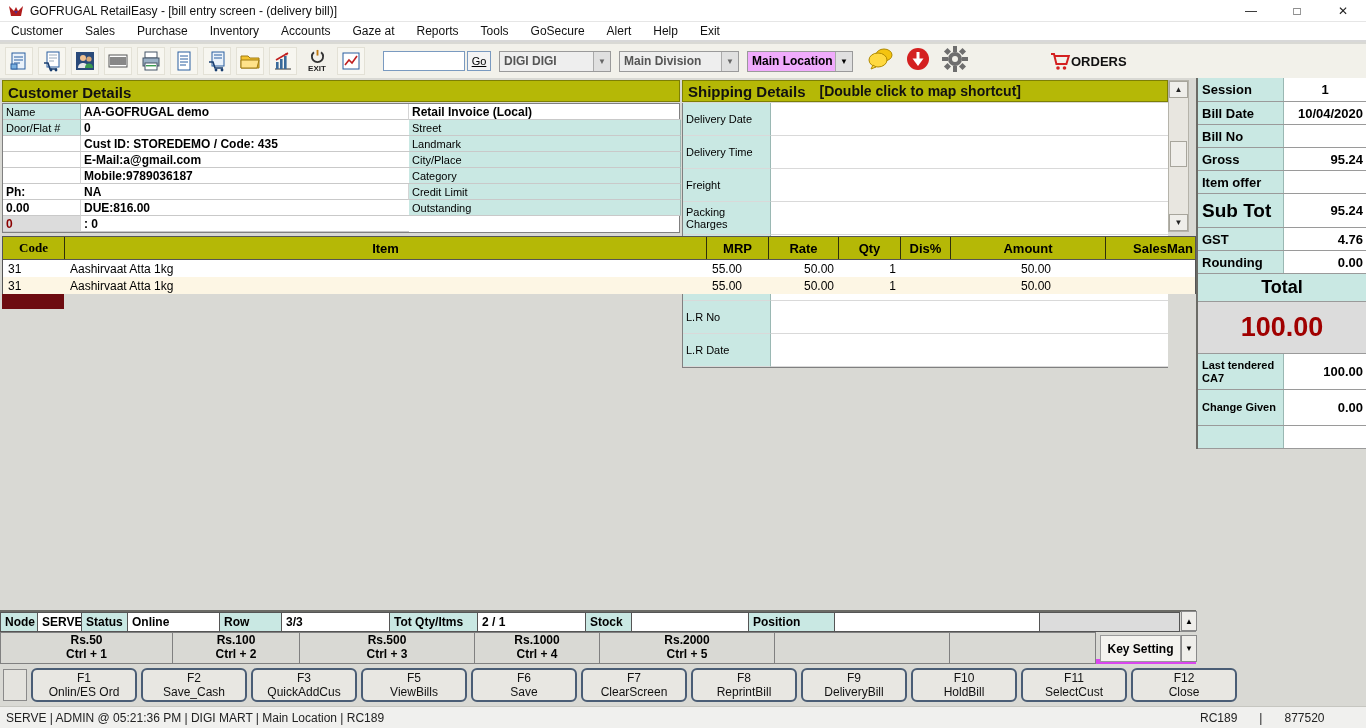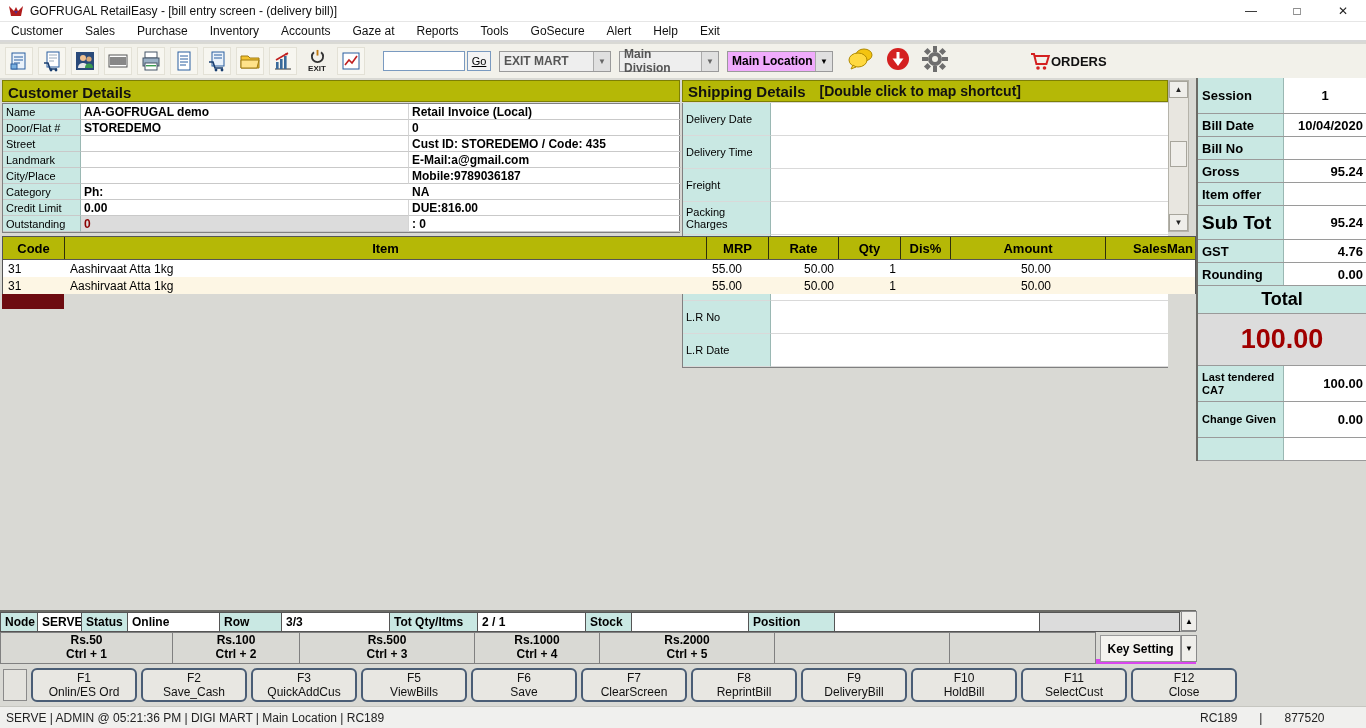--- a/index.html
+++ b/index.html
@@ -50,34 +50,34 @@
   .shipgrid .lbl { background:#c9e8e3; border-right:1px solid #9ab8b3; }
 
   .vscroll { position:absolute; left:1168px; top:2px; width:21px; height:152px; background:#e8e6e0; border:1px solid #b5b3aa; }
   .sbtn { position:absolute; left:0; width:19px; height:17px; background:#efeeea; border:1px solid #a7a59c; display:flex; align-items:center; justify-content:center; font-size:8px; color:#222; }
   .sthumb { position:absolute; left:1px; top:60px; width:17px; height:26px; background:#efeeea; border:1px solid #a7a59c; }
 
   
   .itemhdr { position:absolute; left:2px; top:158px; width:1194px; height:24px; display:grid; grid-template-columns:62px 642px 62px 70px 62px 50px 155px 91px; background:#b5b806; border:1px solid #555; }
   .itemhdr .h { font-size:13px; font-weight:bold; display:flex; align-items:center; justify-content:center; border-right:1px solid #30300a; }
   .itemhdr .h:last-child { border-right:none; justify-content:flex-end; padding-right:4px; }
-  .itemhdr .h.first { justify-content:center; }
+  .itemhdr .h.first { justify-content:center;font-family:Liberation Serif, serif; }
   .itemrows { position:absolute; left:2px; top:182px; width:1194px; border-left:1px solid #555; border-right:1px solid #555; }
   .irow { display:grid; grid-template-columns:62px 642px 62px 70px 62px 50px 155px 91px; height:17px; background:#fff; }
   .irow.alt { background:#fdf6e4; }
   .irow .d { font-size:12px; display:flex; align-items:center; padding:0 5px; white-space:nowrap; overflow:hidden; }
   .irow .num { justify-content:flex-end; }
   .currow { position:absolute; left:2px; top:216px; width:62px; height:15px; background:#6d0b10; }
 
   
   .rpanel { position:absolute; left:1196px; top:0px; width:170px; background:#d9d9d4; border-left:2px solid #6b6b66; }
   .prow { display:grid; grid-template-columns:86px 82px; border-bottom:1px solid #9a9a9a; background:#fff; }
   .prow .pl { background:#c9e8e3; font-weight:bold; font-size:13px; display:flex; align-items:center; padding:0 4px; border-right:1px solid #9ab8b3; }
   .prow .pv { font-weight:bold; font-size:13px; display:flex; align-items:center; justify-content:flex-end; padding:0 3px; }
-  .h24{height:36px}.h23{height:23px}.h34{height:34px}.h36{height:36px}
+  .h24{height:24px}.h23{height:23px}.h34{height:34px}.h36{height:36px}
   .session-val { font-size:20px; justify-content:center !important; }
   .subtot-lbl { font-size:19px !important; }
   .total-hdr { height:28px; background:#c9e8e3; display:flex; align-items:center; justify-content:center; font-size:18px; font-weight:bold; border-bottom:1px solid #9a9a9a; }
   .total-val { height:52px; background:#dcdcdc; display:flex; align-items:center; justify-content:center; font-size:27px; font-weight:bold; color:#a00000; border-bottom:1px solid #9a9a9a; }
   .small-lbl { font-size:11px !important; line-height:1.1; }
 
   
   .statusrow { position:absolute; left:0px; top:610px; width:1196px; height:22px; display:flex; border-top:2px solid #6b6b66; border-bottom:1px solid #8a8a8a; background:#d9d9d4; }
   .scell { height:20px; border:1px solid #555; border-left:none; display:flex; align-items:center; padding:7px 4px; font-size:12px; font-weight:bold; background:#fff; white-space:nowrap; overflow:hidden; }
   .scell.first { border-left:1px solid #555; }
@@ -217,24 +217,24 @@
         <svg width="22" height="22" viewBox="0 0 22 22">
           <rect x="3" y="3" width="16" height="16" fill="#fff" stroke="#2a5fa0"></rect>
           <path d="M5 15l4-5 3 3 5-7" fill="none" stroke="#c02020" stroke-width="1.6"></path>
         </svg>
       </div>
 
     <input class="tb-input" type="text" value="" style="">
     <div class="tb-go">Go</div>
 
     <div class="tb-select" style="width:112px">
-      <span>EXIT MART</span>
+      <span>DIGI DIGI</span>
       <span class="arrowbox">▼</span>
     </div>
-    <div class="tb-select" style="width:100px">
+    <div class="tb-select" style="width:120px">
       <span>Main Division</span>
       <span class="arrowbox">▼</span>
     </div>
     <div class="tb-select enabled" style="width:106px">
       <span>Main Location</span>
       <span class="arrowbox">▼</span>
     </div>
 
     <div style="margin-left:14px"><svg width="28" height="24" viewBox="0 0 28 24">
           <ellipse cx="17" cy="8" rx="8" ry="6" fill="#f4c410" stroke="#b08a00"></ellipse>
@@ -280,21 +280,20 @@
       <span>Shipping Details</span>
       <span class="hint">[Double click to map shortcut]</span>
     </div>
 
     <div class="custgrid">
       <div class="c lbl">Name</div>
       <div class="c v">AA-GOFRUGAL demo</div>
       <div class="c i">Retail Invoice (Local)</div>
 
       <div class="c lbl">Door/Flat #</div>
-      <div class="c v">STOREDEMO</div>
       <div class="c i">0</div>
 
       <div class="c lbl">Street</div>
       <div class="c v"></div>
       <div class="c i">Cust ID: STOREDEMO / Code: 435</div>
 
       <div class="c lbl">Landmark</div>
       <div class="c v"></div>
       <div class="c i">E-Mail:a@gmail.com</div>
 

